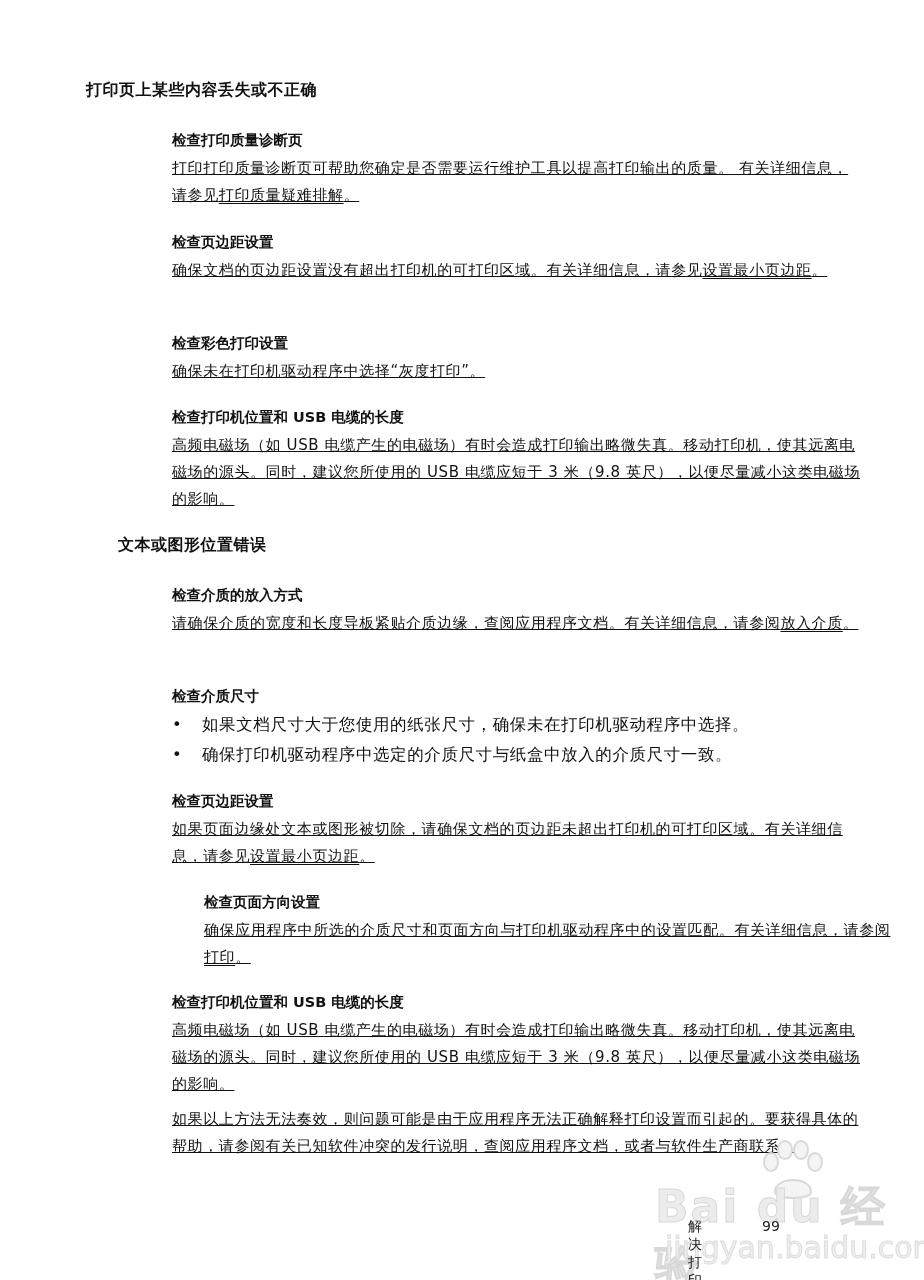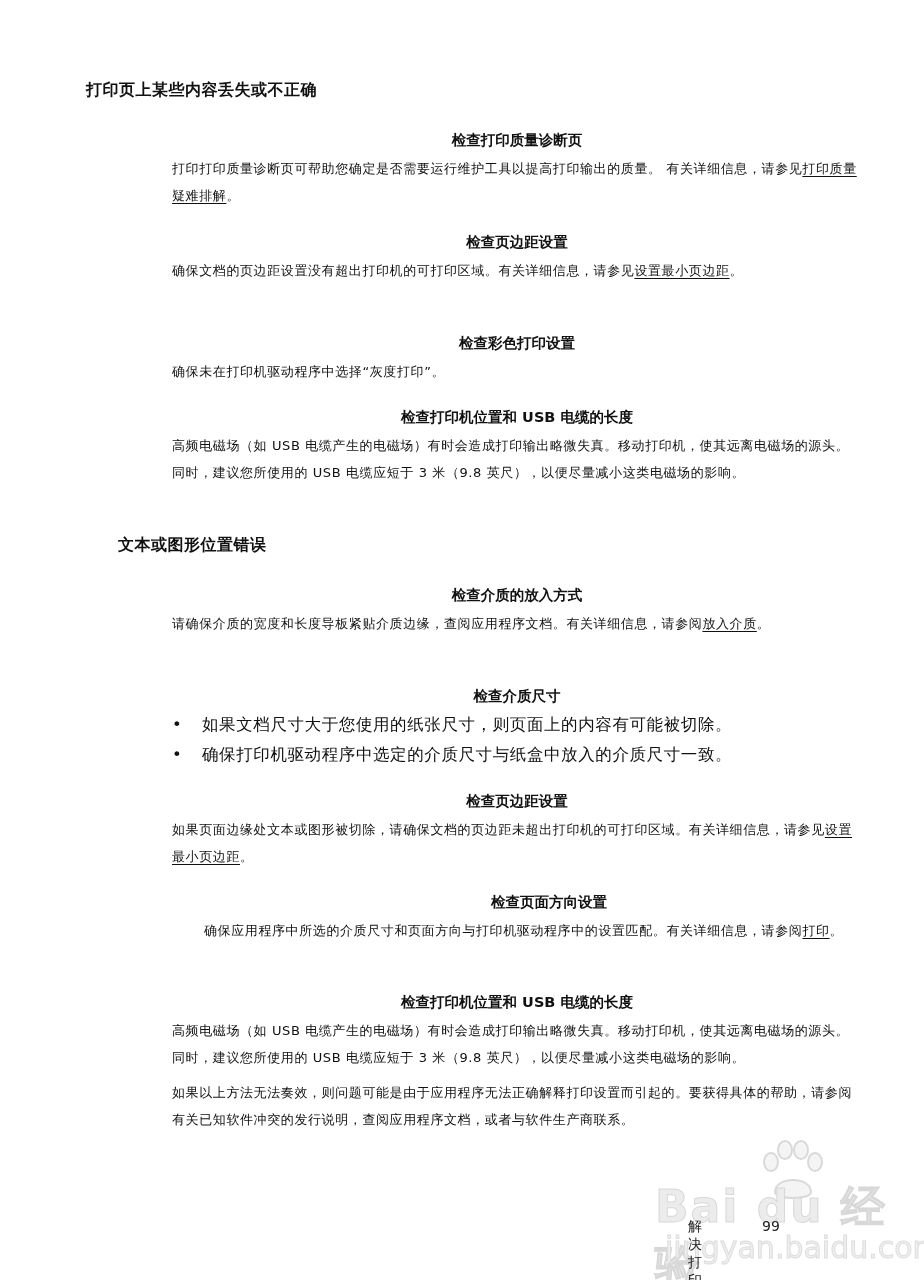--- a/index.html
+++ b/index.html
@@ -33,28 +33,28 @@
     position: absolute;
     left: 172px;
     width: 690px;
   }
   .sub-title {
     font-size: 14.5px;
     font-weight: bold;
     margin: 0 0 4px 0;
     line-height: 22px;
     color: #111;
-    text-align: center;
   }
   .para {
-    font-size: 13px;
+    font-size: 15px;
     line-height: 27px;
     margin: 0;
     letter-spacing: 0.6px;
     color: #111;
+    text-decoration: underline;
   }
   .para + .para { margin-top: 8px; }
   .link {
     text-decoration: underline;
     text-underline-offset: 3px;
     color: #111;
     cursor: pointer;
   }
   .bullets {
     list-style: none;
@@ -150,21 +150,21 @@
   <h2 class="section-title" style="top:535px;margin-left:32px;">文本或图形位置错误</h2>
 
   <div class="sub" style="top:584px;">
     <h3 class="sub-title">检查介质的放入方式</h3>
     <p class="para"><span>请确保介质的宽度和长度导板紧贴介质边缘，查阅应用程序文档。有关详细信息，请参阅</span><a class="link">放入介质</a><span>。</span></p>
   </div>
 
   <div class="sub" style="top:685px;">
     <h3 class="sub-title">检查介质尺寸</h3>
     <ul class="bullets">
-      <li><span class="dot">•</span><span>如果文档尺寸大于您使用的纸张尺寸，则页面上的内容有可能被切除。</span></li>
+      <li><span class="dot">•</span><span>如果文档尺寸大于您使用的纸张尺寸，确保未在打印机驱动程序中选择。</span></li>
       <li><span class="dot">•</span><span>确保打印机驱动程序中选定的介质尺寸与纸盒中放入的介质尺寸一致。</span></li>
     </ul>
   </div>
 
   <div class="sub" style="top:790px;">
     <h3 class="sub-title">检查页边距设置</h3>
     <p class="para"><span>如果页面边缘处文本或图形被切除，请确保文档的页边距未超出打印机的可打印区域。有关详细信息，请参见</span><a class="link">设置最小页边距</a><span>。</span></p>
   </div>
 
   <div class="sub" style="top:891px;margin-left:32px;">

